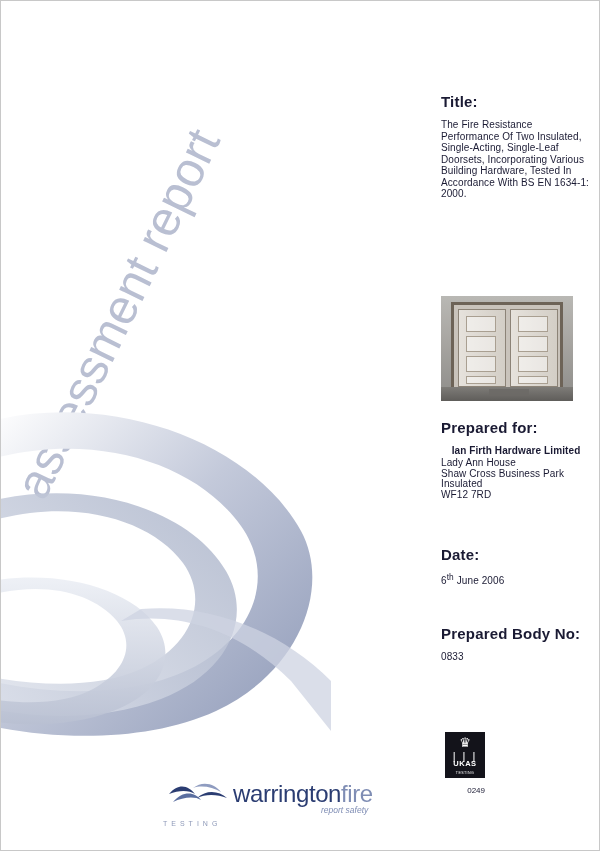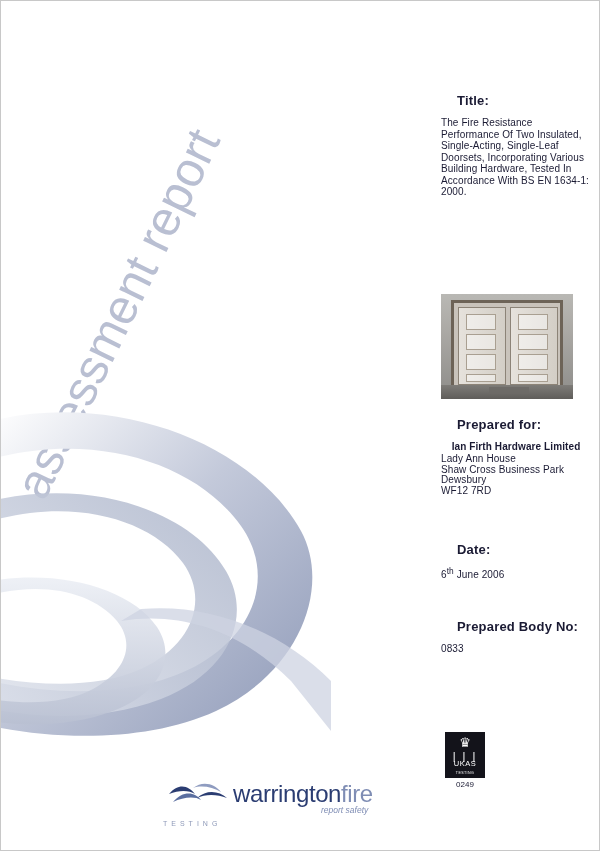--- a/index.html
+++ b/index.html
@@ -50,24 +50,23 @@
   
   .right-col {
     position: absolute;
     left: 440px;
     top: 92px;
     width: 150px;
   }
   .field-block { margin-bottom: 0px; }
   .field-label {
     font-weight: bold;
-    font-size: 13px;
+    font-size: 15px;
     color: #1a1a33;
     letter-spacing: .2px;
-    margin-left: 16px;
   }
   .field-value {
     font-size: 10px;
     color: #1a1a33;
     line-height: 11.5px;
     margin-top: 9px;
     letter-spacing: .1px;
   }
   .field-value.bold { font-weight: bold; text-align: center; }
   .tight { line-height: 10.5px; }
@@ -149,31 +148,31 @@
   .ukas-crown {
     position:absolute; left:0; right:0; top: 4px;
     font-size: 13px; line-height: 13px;
   }
   .ukas-bars {
     position:absolute; left: 4px; right: 4px; top: 19px;
     font-size: 11px; line-height: 11px; letter-spacing: 2px;
   }
   .ukas-name {
     position:absolute; left:0; right:0; bottom: 10px;
-    font-size: 7.5px; font-weight: normal; letter-spacing: .5px;
+    font-size: 7.5px; font-weight: bold; letter-spacing: .5px;
   }
   .ukas-sub {
     position:absolute; left:0; right:0; bottom: 3px;
     font-size: 3.6px; letter-spacing: .4px;
   }
   .ukas-num {
-    margin-top: 2px;
+    margin-top: 8px;
     font-size: 8px;
     color: #1a1a33;
-    text-align: center;
+    text-align: right;
   }
 
   
   .logo {
     position: absolute;
     left: 160px;
     top: 775px;
     width: 250px;
     height: 60px;
   }
@@ -268,21 +267,21 @@
     </div>
 
     <div class="gap-c"></div>
 
     <div class="field-block">
       <div class="field-label">Prepared for:</div>
       <div class="field-value bold">Ian Firth Hardware Limited</div>
       <div class="field-value tight" style="margin-top:2px;">
         <div>Lady Ann House</div>
         <div>Shaw Cross Business Park</div>
-        <div>Dewsbury</div>
+        <div>Insulated</div>
         <div>WF12 7RD</div>
       </div>
     </div>
 
     <div class="gap-d"></div>
 
     <div class="field-block">
       <div class="field-label">Date:</div>
       <div class="field-value">
         <span>6</span><sup>th</sup><span> June 2006</span>

